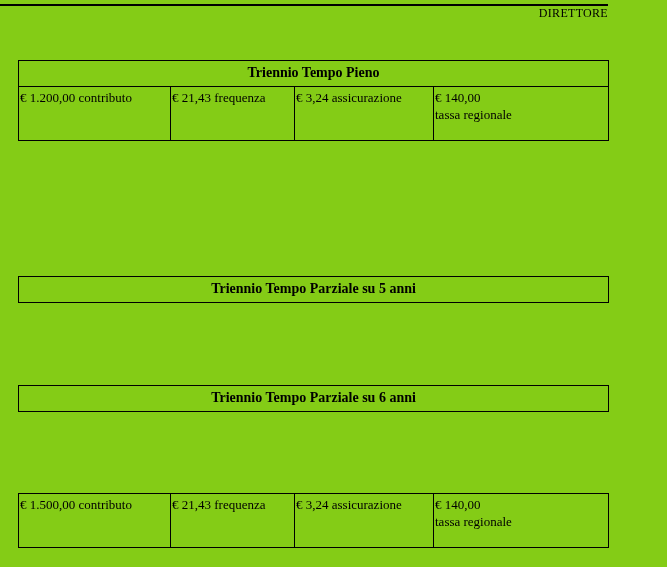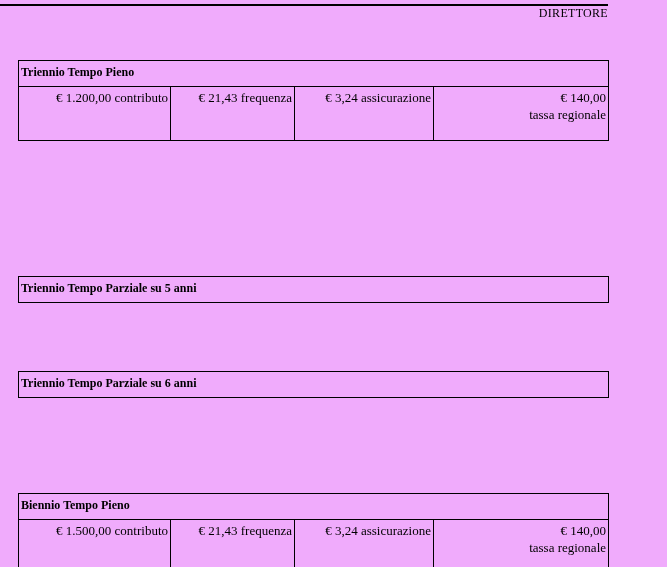--- a/index.html
+++ b/index.html
@@ -4,21 +4,21 @@
 <style>
   html, body {
     margin: 0;
     padding: 0;
     background: #ffffff;
   }
   .page {
     position: relative;
     width: 667px;
     height: 567px;
-    background: #f0abfc;
+    background: #84cc16;
     overflow: hidden;
     color: #000000;
     font-family: "Liberation Serif", "DejaVu Serif", serif;
   }
   .header-rule {
     position: absolute;
     left: 0;
     top: 4px;
     width: 608px;
     height: 2px;
@@ -35,36 +35,36 @@
   table.fee-table {
     position: absolute;
     left: 18px;
     width: 590px;
     border-collapse: collapse;
     table-layout: fixed;
   }
   table.fee-table:nth-of-type(1) { top: 60px; }
   table.fee-table:nth-of-type(2) { top: 167px; }
   table.fee-table:nth-of-type(3) { top: 276px; font-family: Liberation Serif, serif; }
-  table.fee-table:nth-of-type(4) { top: 371px; }
+  table.fee-table:nth-of-type(4) { top: 385px; }
   table.fee-table:nth-of-type(5) { top: 493px; }
   table.fee-table th,
   table.fee-table td {
     border: 1px solid #000000;
     font-weight: normal;
-    text-align: right;
+    text-align: left;
     vertical-align: top;
     overflow: hidden;
   }
   table.fee-table th.title-cell {
     height: 20px;
     padding: 3px 2px 2px 2px;
-    font-size: 12px;
+    font-size: 14px;
     font-weight: bold;
-    text-align: left;
+    text-align: center;
     line-height: 17px;
     margin-left: 11px;
   }
   table.fee-table td {
     height: 49px;
     padding: 2px 2px 2px 1px;
     font-size: 13px;
     line-height: 17px;
   }
   .col-contributo   { width: 152px; }
@@ -145,23 +145,20 @@
     </table>
 
   <table class="fee-table">
     <colgroup>
       <col class="col-contributo">
         <col class="col-frequenza">
         <col class="col-assicurazione">
         <col class="col-tassa">
     </colgroup>
     <tbody>
-        <tr>
-      <th class="title-cell" colspan="4">Biennio Tempo Pieno</th>
-    </tr>
     <tr>
       <td>€ 1.500,00 contributo</td>
       <td>€ 21,43 frequenza</td>
       <td>€ 3,24 assicurazione</td>
       <td>
         <div>€ 140,00</div>
         <div class="tassa-label-line">tassa regionale</div>
       </td>
     </tr>
   </tbody>

